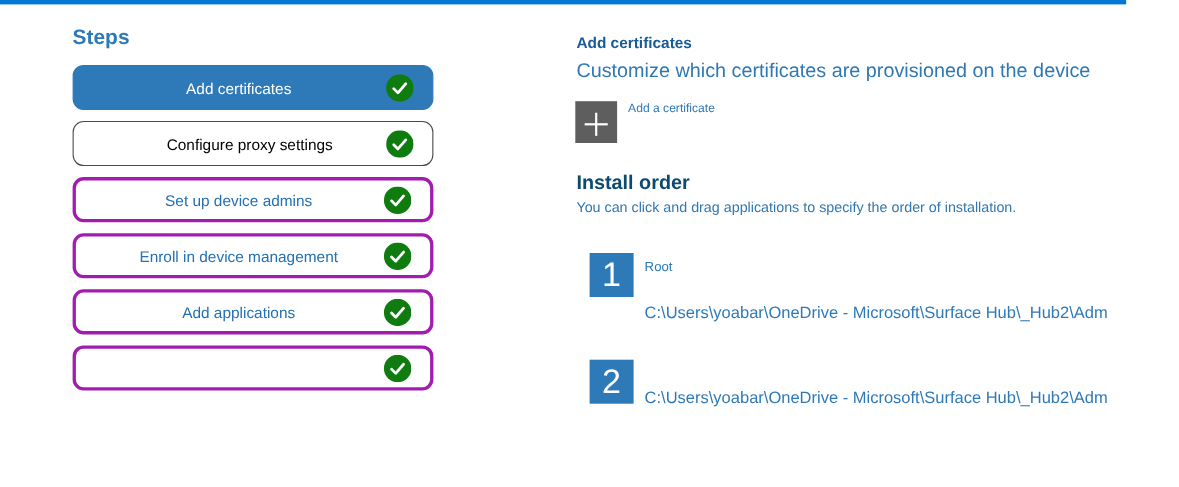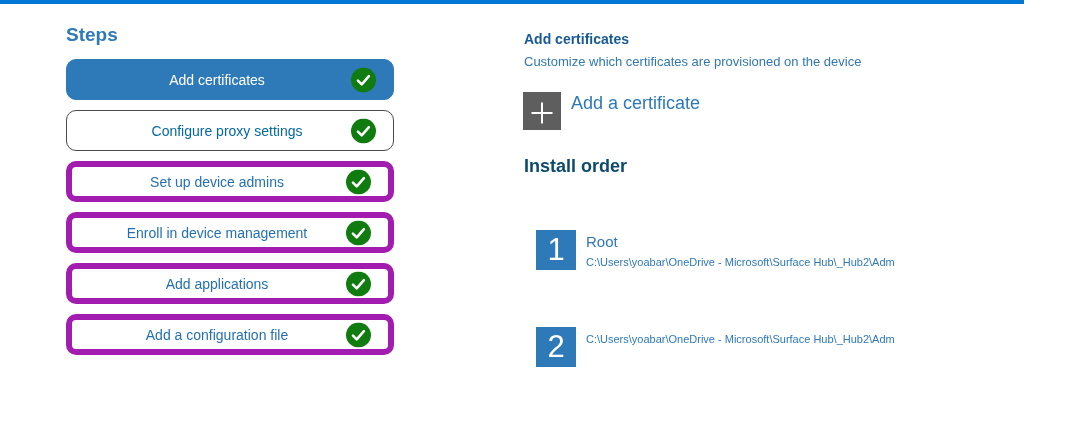--- a/index.html
+++ b/index.html
@@ -36,41 +36,41 @@
     border-radius: 10px;
     display: flex;
     align-items: center;
     justify-content: center;
     padding-right: 26px;
     font-size: 14px;
     cursor: pointer;
     background: #ffffff;
   }
   .step-sel  { background: #2e79b8; border: 1px solid #2e79b8; color: #ffffff; }
-  .step-gray { border: 1px solid #4a4a4a; color: #0369a1; padding-left: 20px; }
-  .step-blue { border: 6px solid #a21caf; color: #2470b3; align-items: center; }
+  .step-gray { border: 1px solid #4a4a4a; color: #000000; padding-left: 20px; }
+  .step-blue { border: 3px solid #a21caf; color: #2470b3; align-items: center; }
   .check {
     position: absolute;
     right: 17px; top: 50%;
     width: 25px; height: 25px;
     transform: translateY(-50%);
     line-height: 0;
   }
   
   .content-heading {
     position: absolute;
     left: 524px; top: 31px;
     font-size: 14px;
     font-weight: bold;
     color: #175a96;
   }
   .content-desc {
     position: absolute;
     left: 524px; top: 54px;
-    font-size: 13px;
+    font-size: 18px;
     color: #3178b0;
   }
   .add-square {
     position: absolute;
     left: 523px; top: 92px;
     width: 38px; height: 38px;
     background: #5e5e5e;
     cursor: pointer;
   }
   .plus-icon { position: absolute; left: 0; top: 0; width: 100%; height: 100%; }
@@ -78,21 +78,21 @@
     content: "";
     position: absolute;
     left: 50%; top: 56%;
     background: #ffffff;
   }
   .plus-icon::before { width: 21px; height: 2px; transform: translate(-50%,-50%); }
   .plus-icon::after  { width: 2px; height: 21px; transform: translate(-50%,-50%); }
   .add-label {
     position: absolute;
     left: 571px; top: 93px;
-    font-size: 18px;
+    font-size: 11px;
     color: #2e79b8;
   }
   .io-heading {
     position: absolute;
     left: 524px; top: 156px;
     font-size: 18px;
     font-weight: bold;
     color: #0c4a6e;
   }
   .io-desc {
@@ -115,22 +115,22 @@
     left: 0; top: 0;
     width: 40px; height: 40px;
     background: #2e79b8;
     color: #ffffff;
     font-size: 31px;
     display: flex;
     align-items: center;
     justify-content: center;
   }
   .order-text { position: absolute; left: 50px; top: 2px; }
-  .order-name { font-size: 15px; color: #2e79b8; line-height: 20px; }
-  .order-path { font-size: 11px; color: #2e79b8; line-height: 20px; white-space: nowrap; }
+  .order-name { font-size: 12px; color: #2e79b8; line-height: 20px; }
+  .order-path { font-size: 15px; color: #2e79b8; line-height: 20px; white-space: nowrap; margin-top: 23px; }
 </style>
 </head>
 <body>
 
 <div class="screen">
   <div class="topbar"></div>
 
   <div class="steps-title">Steps</div>
 
   <div class="step-btn step-sel" style="top:59px">
@@ -177,39 +177,39 @@
     <span>Enroll in device management</span>
     <span class="check">
       <svg width="25" height="25" viewBox="0 0 26 26">
           <circle cx="13" cy="13" r="13" fill="#107c10"></circle>
           <path d="M7.2 13.6l4 4 7.4-8.6" fill="none" stroke="#ffffff" stroke-width="2.6" stroke-linecap="round" stroke-linejoin="round"></path>
         </svg>
     </span>
   </div>
 
   <div class="step-btn step-blue" style="top:314px">
-    <span>Add a configuration file</span>
     <span class="check">
       <svg width="25" height="25" viewBox="0 0 26 26">
           <circle cx="13" cy="13" r="13" fill="#107c10"></circle>
           <path d="M7.2 13.6l4 4 7.4-8.6" fill="none" stroke="#ffffff" stroke-width="2.6" stroke-linecap="round" stroke-linejoin="round"></path>
         </svg>
     </span>
   </div>
 
 
   <div class="content-heading">Add certificates</div>
   <div class="content-desc">Customize which certificates are provisioned on the device</div>
 
   <div class="add-square">
     <span class="plus-icon"></span>
   </div>
   <div class="add-label">Add a certificate</div>
 
   <div class="io-heading">Install order</div>
+  <div class="io-desc">You can click and drag applications to specify the order of installation.</div>
 
   <div class="order-item pos-1">
     <div class="order-num">1</div>
     <div class="order-text">
       <div class="order-name">Root</div>
       <div class="order-path">C:\Users\yoabar\OneDrive - Microsoft\Surface Hub\_Hub2\Adm</div>
     </div>
   </div>
 
   <div class="order-item pos-2">

